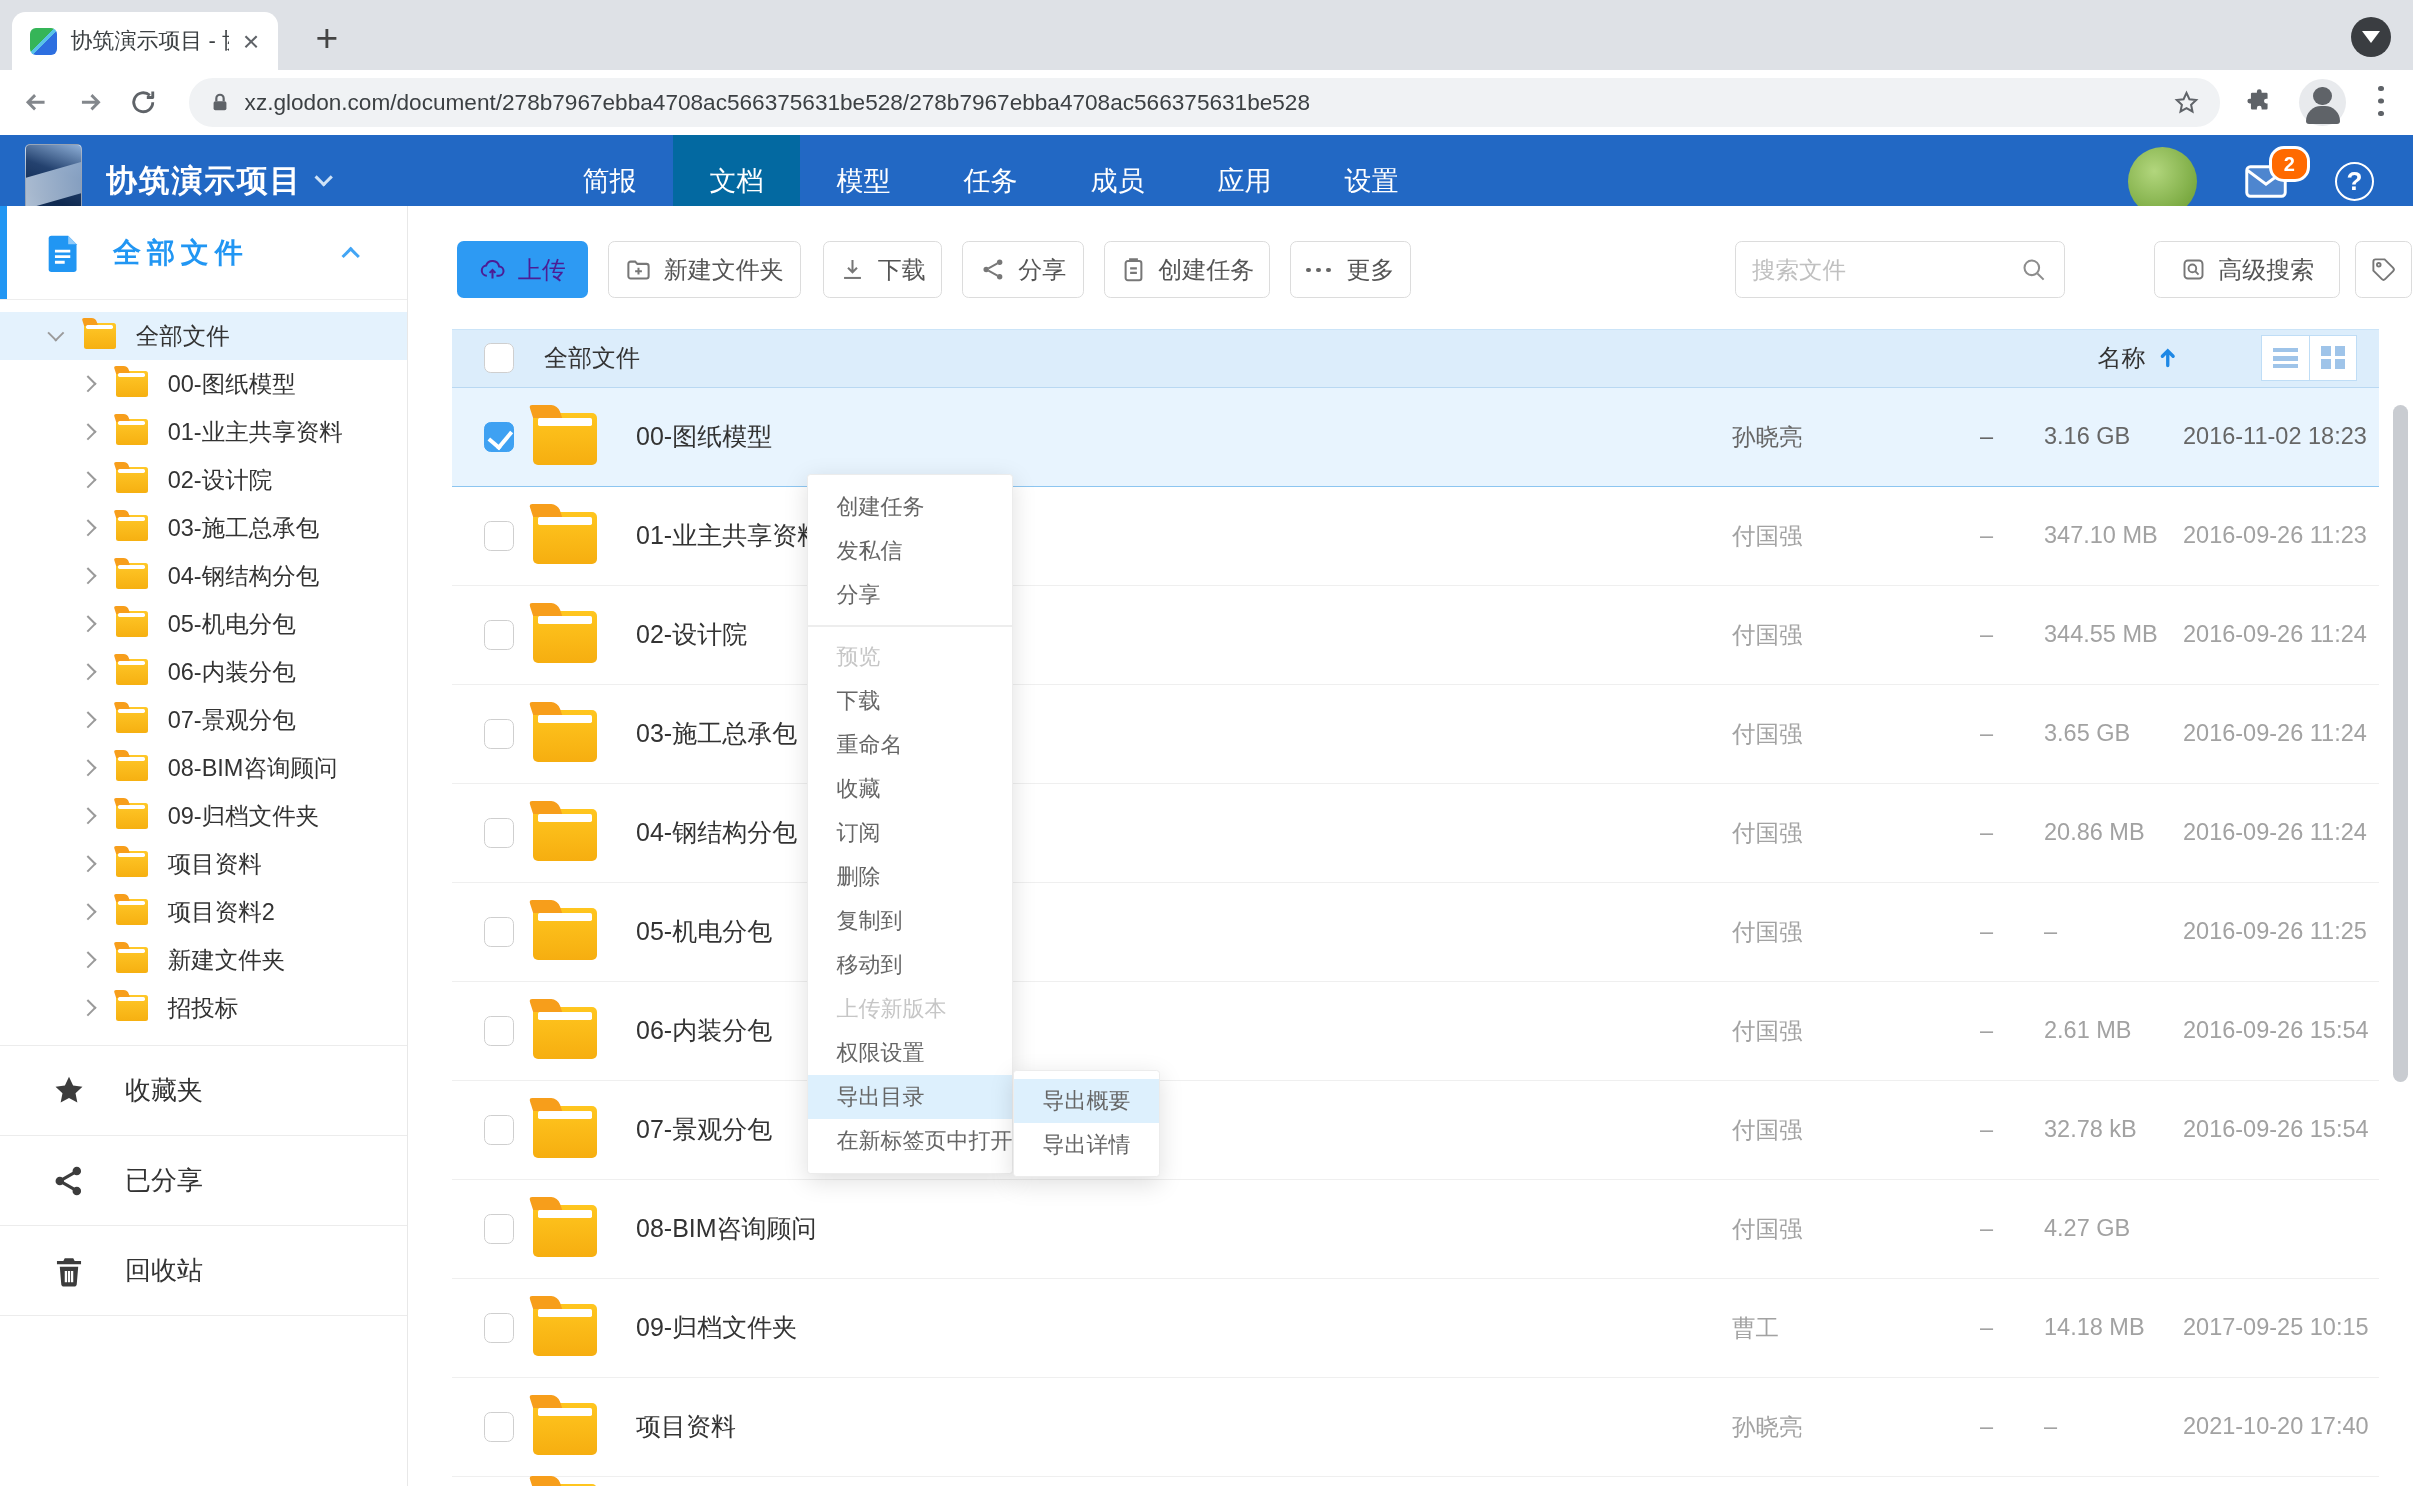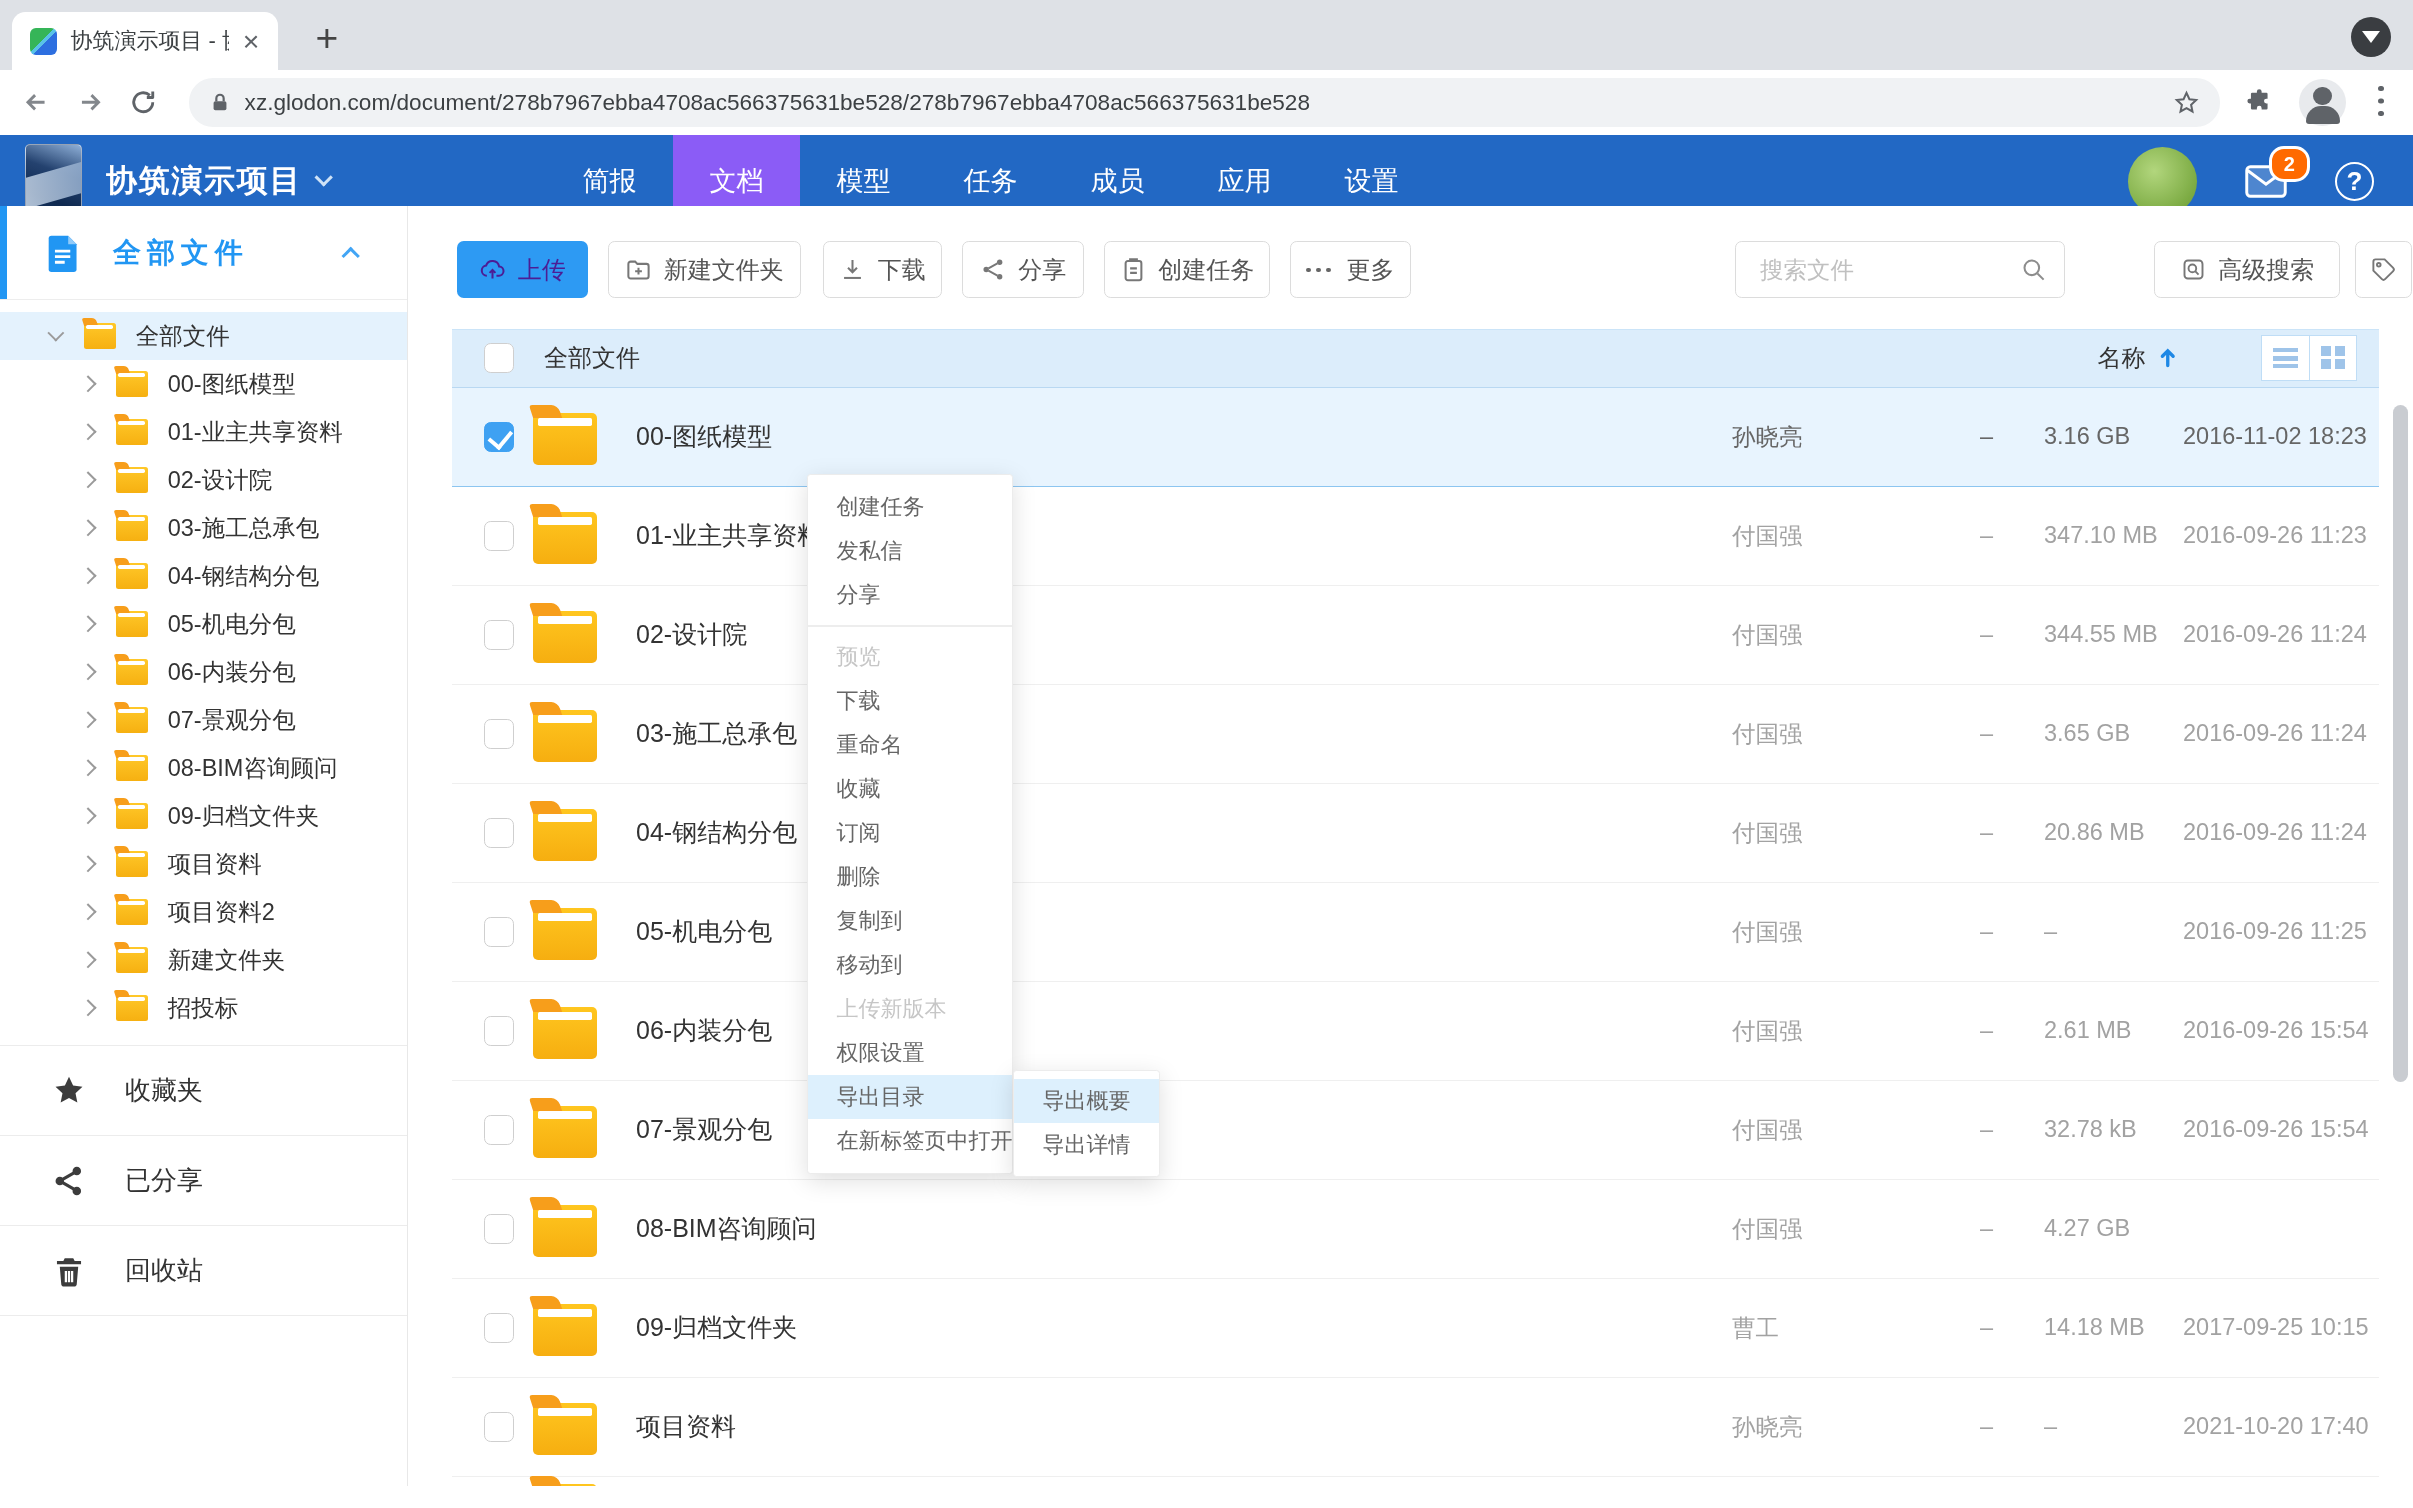--- a/index.html
+++ b/index.html
@@ -35,21 +35,21 @@
   .proj-thumb{position:absolute;left:25px;top:9.2px;width:57px;height:74px;border-radius:5px;border:1.7px solid rgba(255,255,255,.55);background:linear-gradient(200deg,#8fb0d8 0%,#24426f 38%,#0f2950 72%,#1c3c67 100%);overflow:hidden}
   .proj-thumb::after{content:'';position:absolute;left:-22%;top:34%;width:150%;height:42%;background:linear-gradient(90deg,#cfdceb,#89a5c8);transform:rotate(-16deg);opacity:.85}
   .proj-title{position:absolute;left:106px;top:0;height:92px;display:flex;align-items:center;gap:15px;color:#fff;font-size:31px;font-weight:bold;letter-spacing:1.7px}
   .chv{display:inline-block;width:11.7px;height:11.7px;border-right:2.5px solid currentColor;border-bottom:2.5px solid currentColor}
   .chv.right{transform:rotate(-45deg)}
   .chv.down{transform:rotate(45deg)}
   .chv.up{transform:rotate(-135deg)}
   .proj-title .chv{width:13.4px;height:13.4px;border-width:3.4px;margin-top:-6.7px;color:#cfe2f6}
   .mainnav{position:absolute;left:546px;top:0;height:92px;display:flex}
   .nav-tab{width:127px;height:92px;display:flex;align-items:center;justify-content:center;font-size:27px;color:#fff;cursor:default}
-  .nav-tab.active{background:#8b5cf6}
+  .nav-tab.active{background:#0369a1}
   .hdr-right{position:absolute;right:39px;top:0;height:92px;display:flex;align-items:center;gap:47px}
   .avatar{width:69px;height:69px;border-radius:50%;background:radial-gradient(circle at 38% 35%,#b2d67d,#7cab43 70%,#6c9a38)}
   .mailwrap{position:relative}
   .mail-ic{width:44px;height:37px;color:#fff;display:block}
   .badge{position:absolute;top:-17px;left:25px;background:#ff6a00;color:#fff;font-size:20px;font-weight:bold;line-height:1;padding:5px 11.7px;border-radius:15px;border:3.4px solid #fff}
   .help{width:39px;height:39px;border-radius:50%;border:2.5px solid #fff;color:#fff;font-size:26px;display:flex;align-items:center;justify-content:center;font-weight:bold}
 
   
   .workspace{display:flex;height:1280px;position:relative}
   .sidebar{width:408px;flex:none;border-right:1.7px solid #e8e8e8;background:#fff}
@@ -75,21 +75,21 @@
 
   
   .main{flex:1;position:relative;background:#fff}
   .btn{position:absolute;top:0;height:57px;border-radius:6.7px;display:flex;align-items:center;justify-content:center;gap:11.7px;font-size:24px;cursor:default;white-space:nowrap}
   .btn.primary{background:#2d9af3;color:#4c1d95}
   .btn.ghost{background:#fff;border:1.7px solid #dcdcdc;color:#555}
   .btn .b-ic{width:27px;height:27px;flex:none}
   .ellipsis{width:28.5px;height:6.7px;position:relative}
   .ellipsis::before{content:'';position:absolute;top:1.7px;left:0;width:4.2px;height:4.2px;border-radius:50%;background:#666;box-shadow:10px 0 0 #666,20px 0 0 #666}
   .toolbar{position:absolute;left:0;right:0;top:35px;height:57px}
-  .searchbox{position:absolute;left:1327px;top:0;width:330px;height:57px;border:1.7px solid #dcdcdc;border-radius:6.7px;display:flex;align-items:center;padding:0 17px 0 24px}
+  .searchbox{position:absolute;left:1327px;top:0;width:330px;height:57px;border:1.7px solid #dcdcdc;border-radius:6.7px;display:flex;align-items:center;padding:0 17px 0 16px}
   .searchbox .ph{flex:1;font-size:23.5px;color:#c0c0c0}
   .searchbox .s-ic{width:27px;height:27px;color:#8d8d8d}
 
   .table{position:absolute;left:44px;top:123px;width:1927px;bottom:0}
   .thead{height:59px;background:#dcedfb;border-top:1.7px solid #cbe4f8;border-bottom:1.7px solid #b9d8f2;position:relative}
   .cb{width:30px;height:30px;background:#fff;border:1.7px solid #cfcfcf;border-radius:6.7px;position:relative}
   .thead .cb{position:absolute;left:32px;top:12.6px}
   .thead-title{position:absolute;left:92px;top:0;height:55px;display:flex;align-items:center;font-size:24px;color:#333}
   .th-right{position:absolute;right:22px;top:0;height:55px;display:flex;align-items:center;gap:82px}
   .sort{display:flex;align-items:center;gap:10px;font-size:24px;color:#333}

